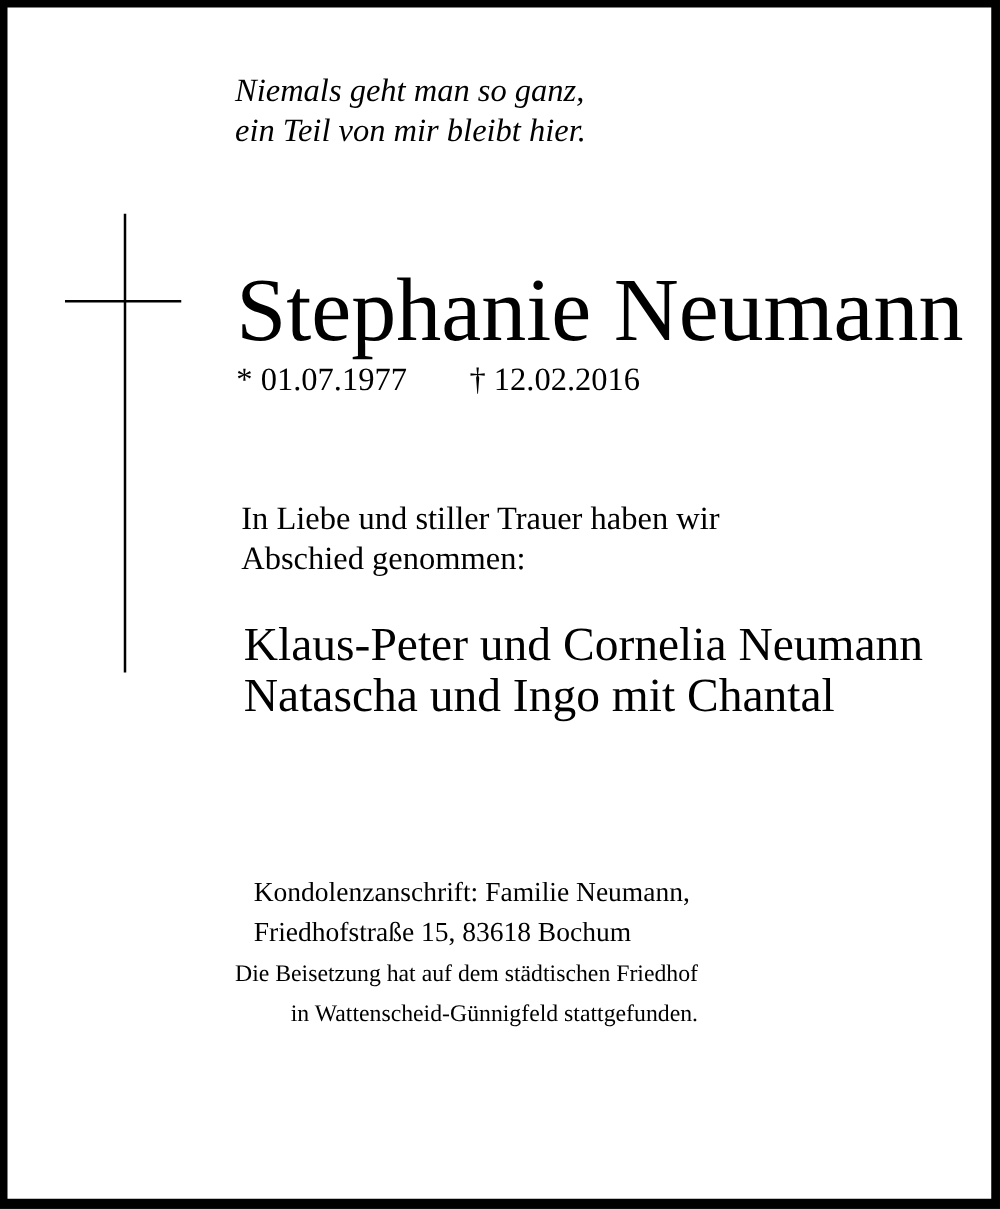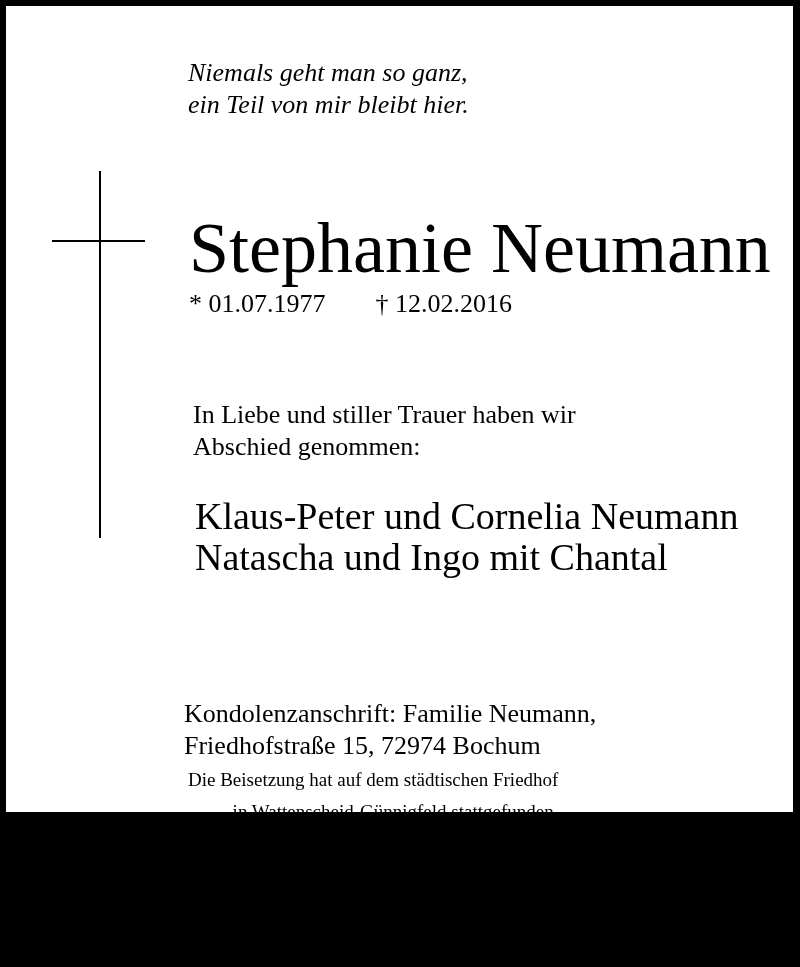--- a/index.html
+++ b/index.html
@@ -1,27 +1,27 @@
 <!DOCTYPE html>
 <html><head>
   <meta charset="utf-8">
   <style>
     html, body { margin: 0; padding: 0; background: #000; }
     body { width: 800px; height: 967px; position: relative; overflow: hidden; font-family: "Liberation Serif", "DejaVu Serif", serif; color: #000; }
-    .page { position: absolute; left: 6px; top: 6px; width: 787px; height: 806px; background: #fff; }
+    .page { position: absolute; left: 6px; top: 6px; width: 787px; height: 953px; background: #fff; }
     .abs { position: absolute; white-space: nowrap; }
     .motto { left: 182px; top: 51px; font-style: italic; font-size: 26px; line-height: 32px; }
     .cross-v { position: absolute; left: 93px; top: 165px; width: 2px; height: 367px; background: #000; }
     .cross-h { position: absolute; left: 46px; top: 234px; width: 93px; height: 2px; background: #000; }
     .name { left: 183px; top: 210px; font-size: 72px; line-height: 64px; }
     .dates { left: 183px; top: 282px; font-size: 26px; line-height: 32px; }
     .dates .death { margin-left: 50px; }
     .intro { left: 187px; top: 393px; font-size: 26px; line-height: 32px; }
     .family { left: 189px; top: 490px; font-size: 38px; line-height: 41px; }
-    .address { left: 178px; top: 692px; font-size: 26px; line-height: 32px; }
+    .address { left: 197px; top: 692px; font-size: 22px; line-height: 32px; }
     .burial { left: 182px; top: 758px; font-size: 19px; line-height: 32px; text-align: right; }
     .funeral { left: 182px; top: 899px; font-style: italic; font-size: 24px; line-height: 30px; }
     .line { display: block; }
   </style>
 </head>
 <body>
 
 <div class="page">
 
   <div class="abs motto">
@@ -45,21 +45,21 @@
     <span class="line">Abschied genommen:</span>
   </div>
 
   <div class="abs family">
     <span class="line">Klaus-Peter und Cornelia Neumann</span>
     <span class="line">Natascha und Ingo mit Chantal</span>
   </div>
 
   <div class="abs address">
     <span class="line">Kondolenzanschrift: Familie Neumann,</span>
-    <span class="line">Friedhofstraße 15,  72974 Bochum</span>
+    <span class="line">Friedhofstraße 15,  83618 Bochum</span>
   </div>
 
   <div class="abs burial">
     <span class="line">Die Beisetzung hat auf dem städtischen Friedhof</span>
     <span class="line">in Wattenscheid-Günnigfeld stattgefunden.</span>
   </div>
 
 
 </div>
 

